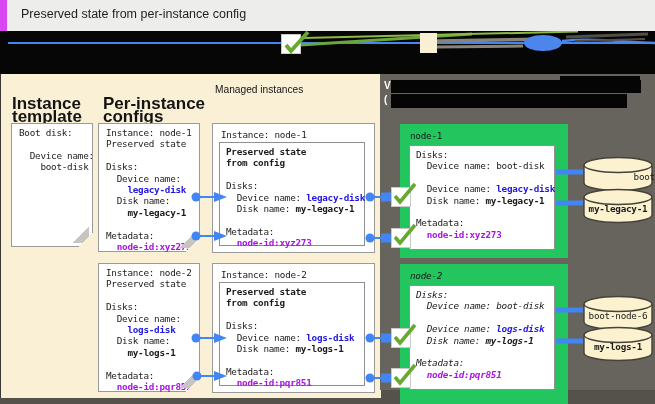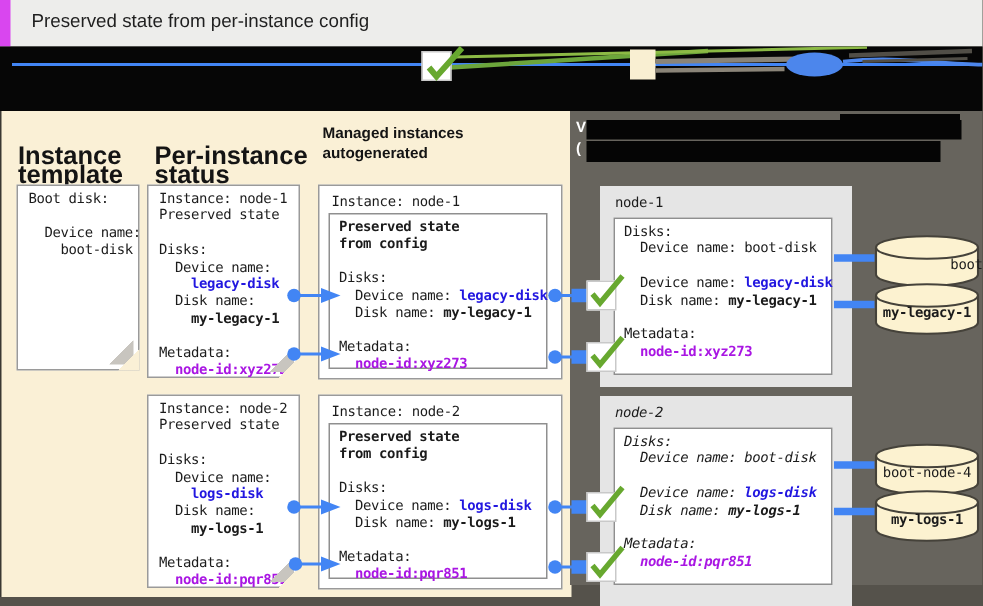--- a/index.html
+++ b/index.html
@@ -13,37 +13,37 @@
   #titlebar{left:0;top:0;width:655px;height:31px;background:#EDEDEB;border-left:7px solid #d946ef;}
   #page-title{left:14px;top:7px;font-size:12.5px;color:#1f1f1f;}
   
   #band{left:0;top:31px;width:655px;height:43px;background:#060606;}
   
   #left-panel{left:0;top:74px;width:380px;height:324px;background:#FAF0D6;border-left:1px solid #3a3833;}
   #right-panel{left:380px;top:74px;width:275px;height:316px;background:#67645D;}
   
   .colhead{font-size:17px;font-weight:bold;color:#141414;line-height:13px;white-space:pre-line;}
   #managed-head{font-size:10.2px;line-height:12.5px;color:#141414;width:165px;}
-  #managed-head .hb{font-weight:bold;}
+  #managed-head .hb{font-weight:normal;}
   
   .card{background:#fff;border:1px solid #9a9a9a;box-sizing:border-box;}
   .mono{font-family:"DejaVu Sans Mono", monospace;font-size:9.3px;letter-spacing:-0.25px;color:#1b1b1b;}
   .ln{white-space:pre;height:11.4px;line-height:11.4px;}
   .b{color:#2217E0;font-weight:bold;}
   .m{color:#A916E3;font-weight:bold;}
   .k{color:#1b1b1b;font-weight:bold;}
   .innerbox{position:absolute;background:#fff;border:1px solid #8f8f8f;box-sizing:border-box;padding:3px 0 0 6px;}
   .pad{padding:3px 0 0 7px;}
   
   .fold::before{content:"";position:absolute;width:16px;height:16px;right:3px;bottom:3px;
     background:linear-gradient(to bottom right, transparent 49.5%, #C8C5BF 50%);}
   .fold::after{content:"";position:absolute;width:14px;height:14px;right:-1px;bottom:-1px;
     background:linear-gradient(to bottom right, transparent 49.5%, #FAF0D6 50%);}
   
-  .nodebox{background:#e5e5e5;box-sizing:border-box;}
+  .nodebox{background:#22c55e;box-sizing:border-box;}
   .nodetitle{position:absolute;left:10px;top:6px;}
   
   .redact{background:#050505;}
   .frag{color:#fff;font-weight:bold;font-size:10px;}
   
   .checkbox{width:20px;height:20px;background:#fff;border:1px solid #c9c9c9;box-sizing:border-box;z-index:60;}
   .checkbox svg{position:absolute;left:-2px;top:-7px;overflow:visible;}
   
   .cyl-label{width:64px;text-align:center;z-index:55;}
   #overlay{left:0;top:0;width:655px;height:404px;z-index:50;pointer-events:none;}
@@ -74,24 +74,23 @@
   <svg width="30" height="28">
       <polyline points="6,17 11,23 28,4" fill="none" stroke="#67A82F" stroke-width="4"></polyline>
     </svg>
 </div>
 
 <div class="abs" id="left-panel"></div>
 
 <div class="abs colhead" style="left:12px;top:97px;">Instance
 template</div>
 <div class="abs colhead" style="left:103px;top:97px;">Per-instance
-status</div>
+configs</div>
 <div class="abs" id="managed-head" style="left:215px;top:84px;">
   <div class="hb">Managed instances</div>
-  <div class="hb">autogenerated</div>
 </div>
 
 <div class="abs card fold mono pad" style="left:11px;top:123px;width:82px;height:124px;">
   <div>
       <div class="ln"><span>Boot disk:</span></div>
       <div class="ln">&nbsp;</div>
       <div class="ln"><span>  Device name:</span></div>
       <div class="ln"><span>    boot-disk</span></div>
     </div>
 </div>
@@ -264,21 +263,21 @@
     <path d="M584,304 a34,7.5 0 0 0 68,0" fill="none"></path>
   </g>
   <g fill="#FCF2D0" stroke="#45423A" stroke-width="1.4">
     <path d="M584,335 a34,7.5 0 0 1 68,0 l0,18 a34,7.5 0 0 1 -68,0 z"></path>
     <path d="M584,335 a34,7.5 0 0 0 68,0" fill="none"></path>
   </g>
 </svg>
 
 <div class="abs mono cyl-label" style="left:612px;top:171px;margin-left:19px;">boot-node-1</div>
 <div class="abs mono cyl-label k" style="left:586px;top:203px;">my-legacy-1</div>
-<div class="abs mono cyl-label" style="left:586px;top:310px;">boot-node-4</div>
+<div class="abs mono cyl-label" style="left:586px;top:310px;">boot-node-6</div>
 <div class="abs mono cyl-label k" style="left:586px;top:341px;">my-logs-1</div>
 
 <div class="abs checkbox" style="left:391px;top:187px;">
   <svg width="26" height="26">
       <polyline points="5,15 10,21 25,3" fill="none" stroke="#67A82F" stroke-width="3.6"></polyline>
     </svg>
 </div>
 <div class="abs checkbox" style="left:391px;top:228px;">
   <svg width="26" height="26">
       <polyline points="5,15 10,21 25,3" fill="none" stroke="#67A82F" stroke-width="3.6"></polyline>

